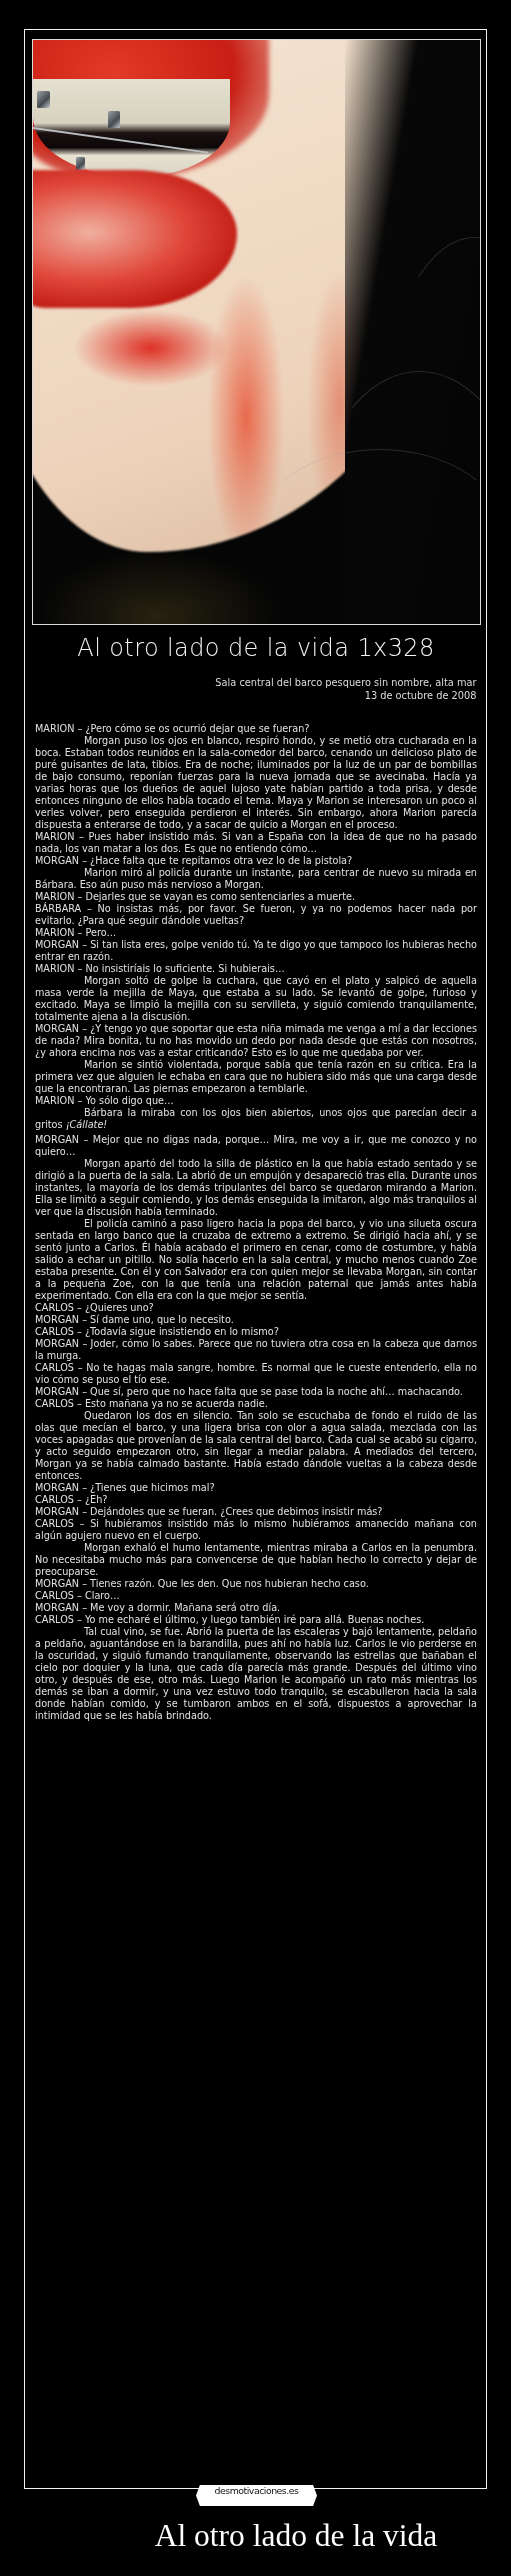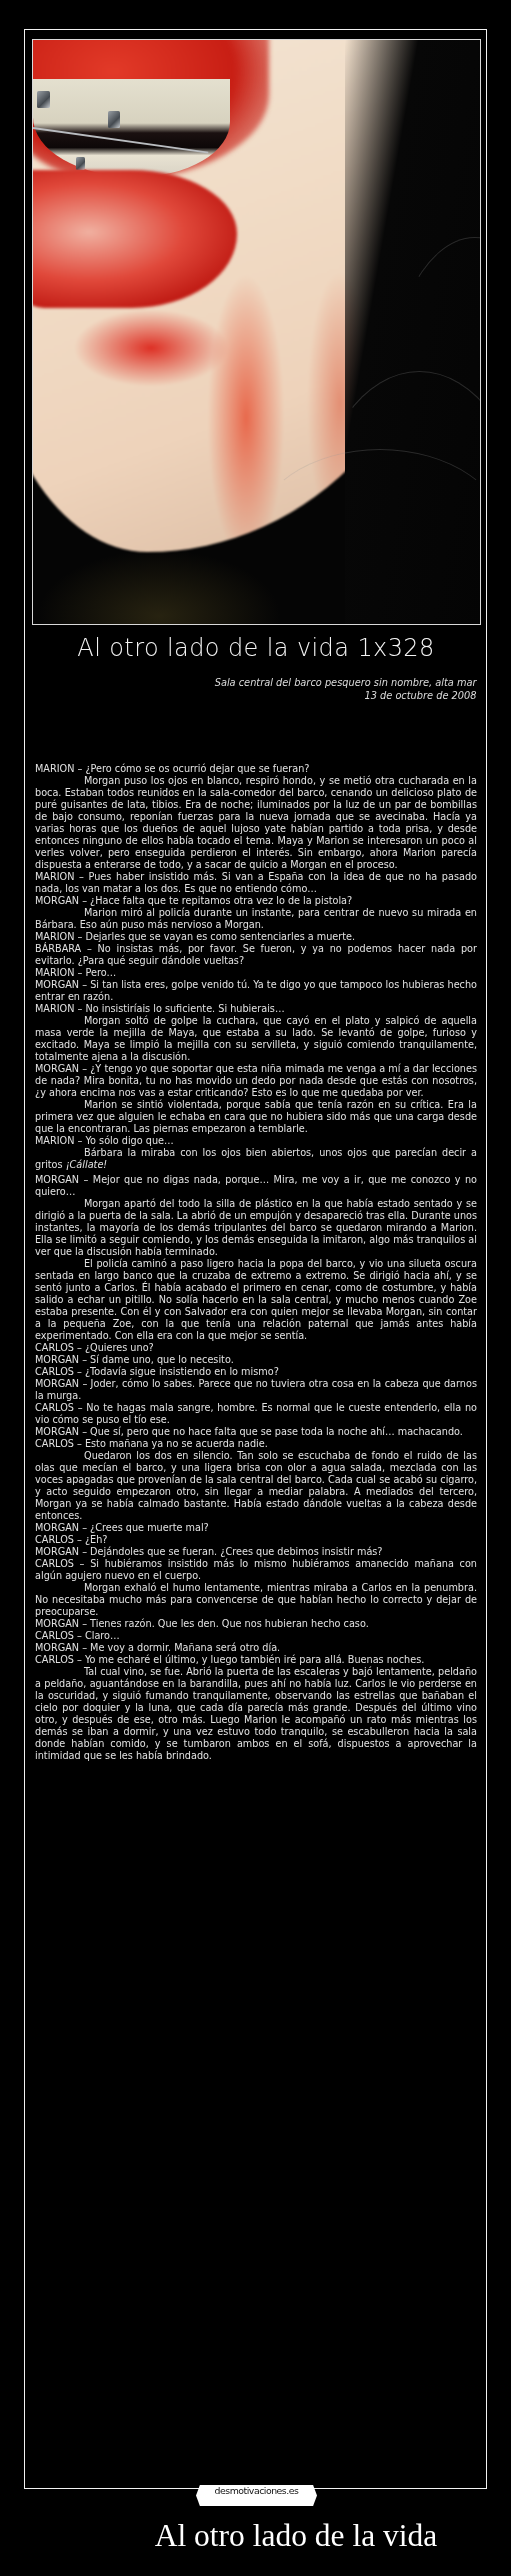--- a/index.html
+++ b/index.html
@@ -21,22 +21,22 @@
   .photo .brace { position:absolute; height:17.3px; width:12.6px; background:linear-gradient(135deg,#9aa0a6,#444a50 60%,#c8ccd0); border-radius:1.6px; }
   .photo .wire { position:absolute; left:0; top:87px; width:177px; height:1.6px; background:#b9bcc0; transform:rotate(8deg); transform-origin:left; }
   .photo .lips-bottom { position:absolute; left:-23.6px; top:130px; width:228px; height:138px; border-radius:10% 60% 60% 20% / 20% 60% 70% 40%;
     background: radial-gradient(ellipse at 35% 45%, #f0b0a0 0%, #e0483a 45%, #c01b14 75%, rgba(190,25,20,0) 100%); filter:blur(1.6px); }
   .photo .hair { position:absolute; right:-7.9px; top:0; width:142px; height:586px;
     background: linear-gradient(100deg, rgba(0,0,0,0) 0%, #070707 30%, #040404 100%); }
   .photo .strand { position:absolute; border:0.8px solid rgba(160,160,160,0.25); border-color: rgba(150,150,150,0.25) transparent transparent transparent; border-radius:50%; }
   .photo .shadow-bottom { position:absolute; left:0; bottom:0; width:100%; height:205px;
     background: radial-gradient(ellipse 173px 94px at 126px 197px, rgba(80,70,30,0.45), rgba(0,0,0,0) 70%); }
   .title { position:absolute; left:31.5px; top:630px; width:449px; text-align:center; color:#f4f4f4; font-family:"DejaVu Sans", sans-serif; font-size:24px; letter-spacing:0.4px; font-weight:300; line-height:36px; }
-  .subtitle { position:absolute; left:31.5px; top:677px; width:445px; text-align:right; color:#dcdcdc; font-style:italic; font-size:9.8px; line-height:12.6px; font-family:"DejaVu Sans", sans-serif; }
-  .story { position:absolute; left:35px; top:723px; width:442px; color:#e2e2e2; font-family:"DejaVu Sans", sans-serif; font-size:9.7px; line-height:12px; text-align:justify;margin-top:40px; }
+  .subtitle { position:absolute; left:31.5px; top:677px; width:445px; text-align:right; color:#dcdcdc; font-size:9.8px; line-height:12.6px; font-family:"DejaVu Sans", sans-serif; }
+  .story { position:absolute; left:35px; top:723px; width:442px; color:#e2e2e2; font-family:"DejaVu Sans", sans-serif; font-size:9.7px; line-height:12px; text-align:justify; }
   .story p { margin:0; }
   .story p.ind { text-indent:49px; }
   .story p.gap { margin-top:3.1px; }
   .story em { font-style:italic; }
   .badge { position:absolute; left:196px; top:2485px; width:121px; height:21px; background:#fff; color:#111; font-size:9.4px; line-height:11px; text-align:center; font-family:"DejaVu Sans", sans-serif; letter-spacing:-0.5px;
     clip-path: polygon(3.9px 0, calc(100% - 3.9px) 0, 100% 50%, calc(100% - 3.9px) 100%, 3.9px 100%, 0 50%); }
   .caption { position:absolute; left:0; top:2516px; width:512px; text-align:center; color:#fff; font-family:"Liberation Serif", "DejaVu Serif", serif; font-size:31.5px; line-height:39px;padding-left:40px; }
 </style>
 </head>
 <body>
@@ -86,21 +86,21 @@
     <p class="ind">Morgan apartó del todo la silla de plástico en la que había estado sentado y se dirigió a la puerta de la sala. La abrió de un empujón y desapareció tras ella. Durante unos instantes, la mayoría de los demás tripulantes del barco se quedaron mirando a Marion. Ella se limitó a seguir comiendo, y los demás enseguida la imitaron, algo más tranquilos al ver que la discusión había terminado.</p>
     <p class="ind">El policía caminó a paso ligero hacia la popa del barco, y vio una silueta oscura sentada en largo banco que la cruzaba de extremo a extremo. Se dirigió hacia ahí, y se sentó junto a Carlos. Él había acabado el primero en cenar, como de costumbre, y había salido a echar un pitillo. No solía hacerlo en la sala central, y mucho menos cuando Zoe estaba presente. Con él y con Salvador era con quien mejor se llevaba Morgan, sin contar a la pequeña Zoe, con la que tenía una relación paternal que jamás antes había experimentado. Con ella era con la que mejor se sentía.</p>
     <p>CARLOS – ¿Quieres uno?</p>
     <p>MORGAN – Sí dame uno, que lo necesito.</p>
     <p>CARLOS – ¿Todavía sigue insistiendo en lo mismo?</p>
     <p>MORGAN – Joder, cómo lo sabes. Parece que no tuviera otra cosa en la cabeza que darnos la murga.</p>
     <p>CARLOS – No te hagas mala sangre, hombre. Es normal que le cueste entenderlo, ella no vio cómo se puso el tío ese.</p>
     <p>MORGAN – Que sí, pero que no hace falta que se pase toda la noche ahí… machacando.</p>
     <p>CARLOS – Esto mañana ya no se acuerda nadie.</p>
     <p class="ind">Quedaron los dos en silencio. Tan solo se escuchaba de fondo el ruido de las olas que mecían el barco, y una ligera brisa con olor a agua salada, mezclada con las voces apagadas que provenían de la sala central del barco. Cada cual se acabó su cigarro, y acto seguido empezaron otro, sin llegar a mediar palabra. A mediados del tercero, Morgan ya se había calmado bastante. Había estado dándole vueltas a la cabeza desde entonces.</p>
-    <p>MORGAN – ¿Crees que muerte mal?</p>
+    <p>MORGAN – ¿Tienes que hicimos mal?</p>
     <p>CARLOS – ¿Eh?</p>
     <p>MORGAN – Dejándoles que se fueran. ¿Crees que debimos insistir más?</p>
     <p>CARLOS – Si hubiéramos insistido más lo mismo hubiéramos amanecido mañana con algún agujero nuevo en el cuerpo.</p>
     <p class="ind">Morgan exhaló el humo lentamente, mientras miraba a Carlos en la penumbra. No necesitaba mucho más para convencerse de que habían hecho lo correcto y dejar de preocuparse.</p>
     <p>MORGAN – Tienes razón. Que les den. Que nos hubieran hecho caso.</p>
     <p>CARLOS – Claro…</p>
     <p>MORGAN – Me voy a dormir. Mañana será otro día.</p>
     <p>CARLOS – Yo me echaré el último, y luego también iré para allá. Buenas noches.</p>
     <p class="ind">Tal cual vino, se fue. Abrió la puerta de las escaleras y bajó lentamente, peldaño a peldaño, aguantándose en la barandilla, pues ahí no había luz. Carlos le vio perderse en la oscuridad, y siguió fumando tranquilamente, observando las estrellas que bañaban el cielo por doquier y la luna, que cada día parecía más grande. Después del último vino otro, y después de ese, otro más. Luego Marion le acompañó un rato más mientras los demás se iban a dormir, y una vez estuvo todo tranquilo, se escabulleron hacia la sala donde habían comido, y se tumbaron ambos en el sofá, dispuestos a aprovechar la intimidad que se les había brindado.</p>
   </div>

